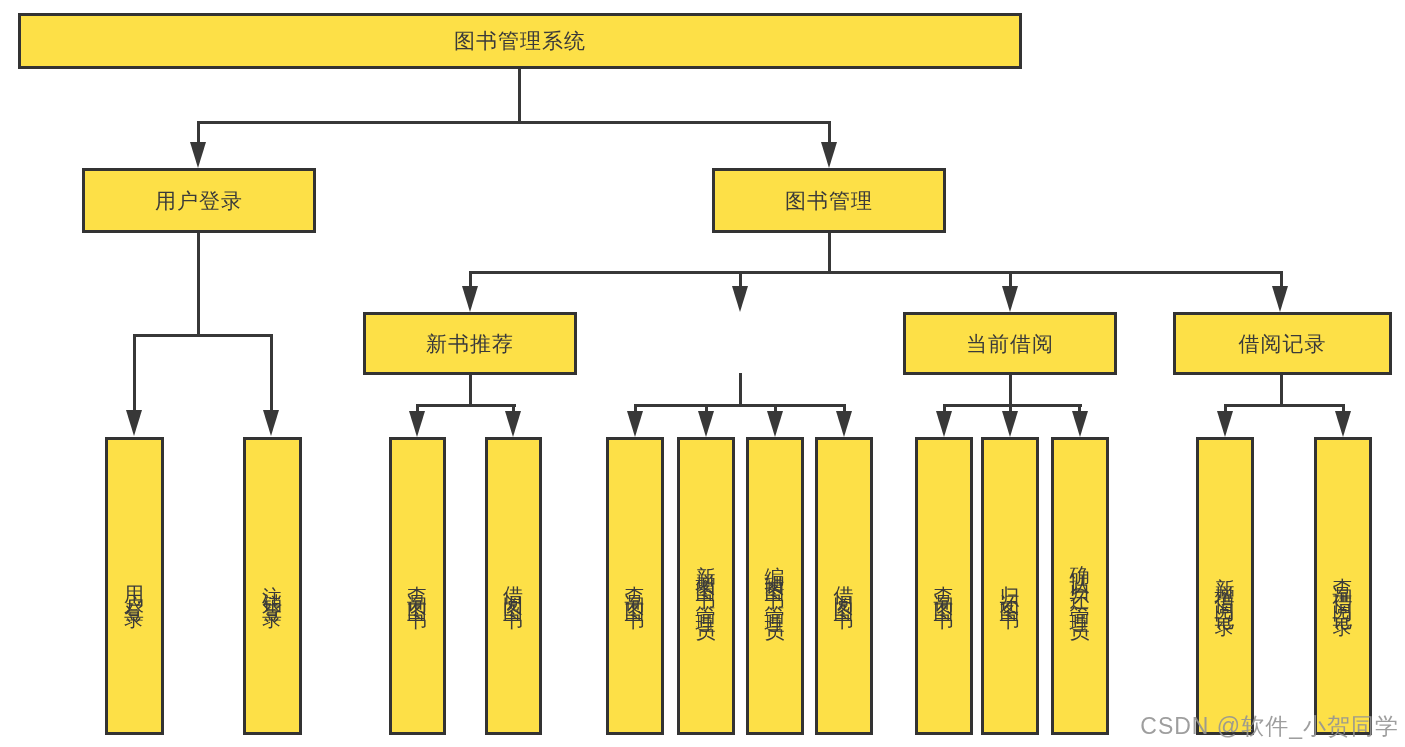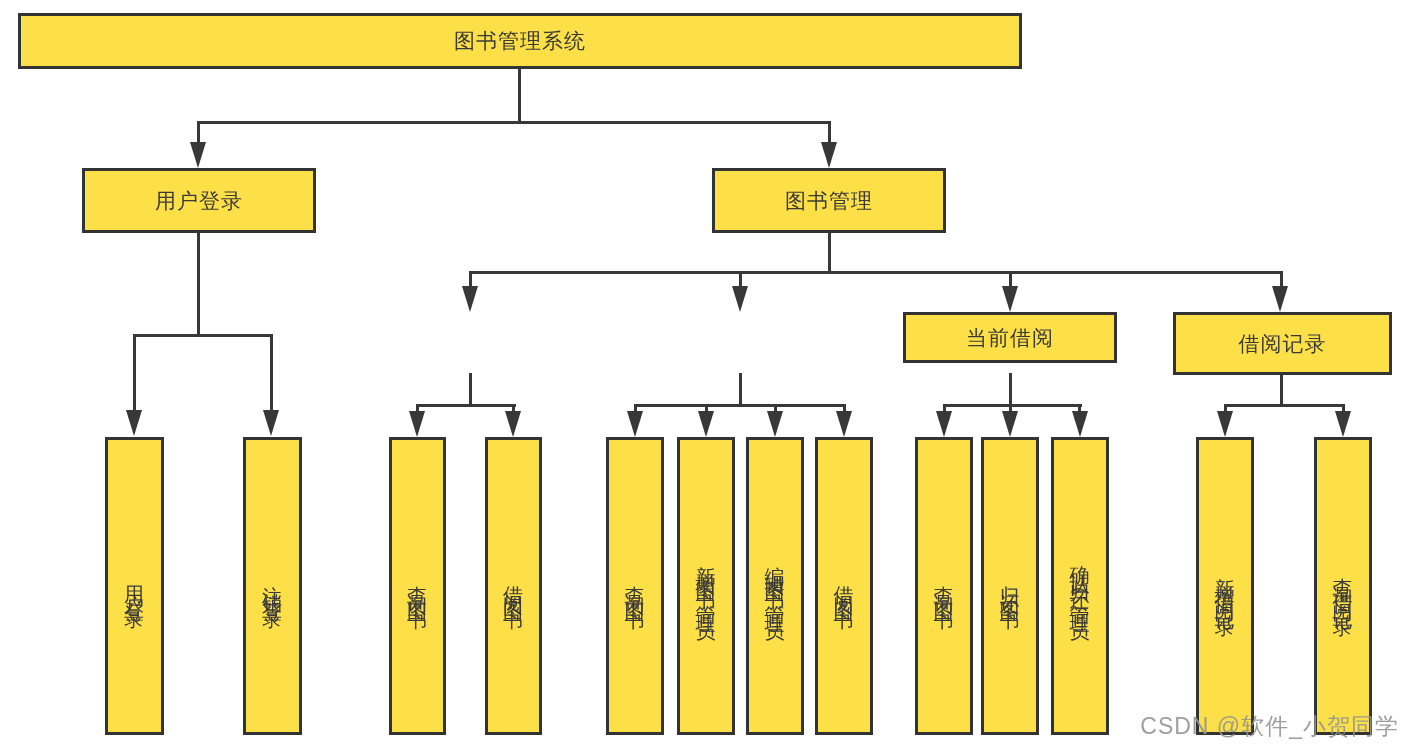--- a/index.html
+++ b/index.html
@@ -111,21 +111,22 @@
   <div class="vl" style="left:1224px;top:404px;height:10px"></div>
   <div class="vl" style="left:1342px;top:404px;height:10px"></div>
   <div class="arrow" style="left:1217px;top:411px"></div>
   <div class="arrow" style="left:1335px;top:411px"></div>
 
   <div class="box hbox" style="left:18px;top:13px;width:1004px;height:56px">图书管理系统</div>
 
   <div class="box hbox" style="left:82px;top:168px;width:234px;height:65px">用户登录</div>
   <div class="box hbox" style="left:712px;top:168px;width:234px;height:65px">图书管理</div>
 
-  <div class="box hbox" style="left:903px;top:312px;width:214px;height:51px">当前借阅</div>
+  <div class="box hbox" style="left:363px;top:312px;width:214px;height:63px">新书推荐</div>
+  <div class="box hbox" style="left:903px;top:312px;width:214px;height:63px">当前借阅</div>
   <div class="box hbox" style="left:1173px;top:312px;width:219px;height:63px">借阅记录</div>
 
   <div class="box vbox" style="left:105px;top:437px;width:59px;height:298px">
       <span>用户登录</span>
     </div>
   <div class="box vbox" style="left:243px;top:437px;width:59px;height:298px">
       <span>注销登录</span>
     </div>
 
   <div class="box vbox" style="left:389px;top:437px;width:57px;height:298px">

